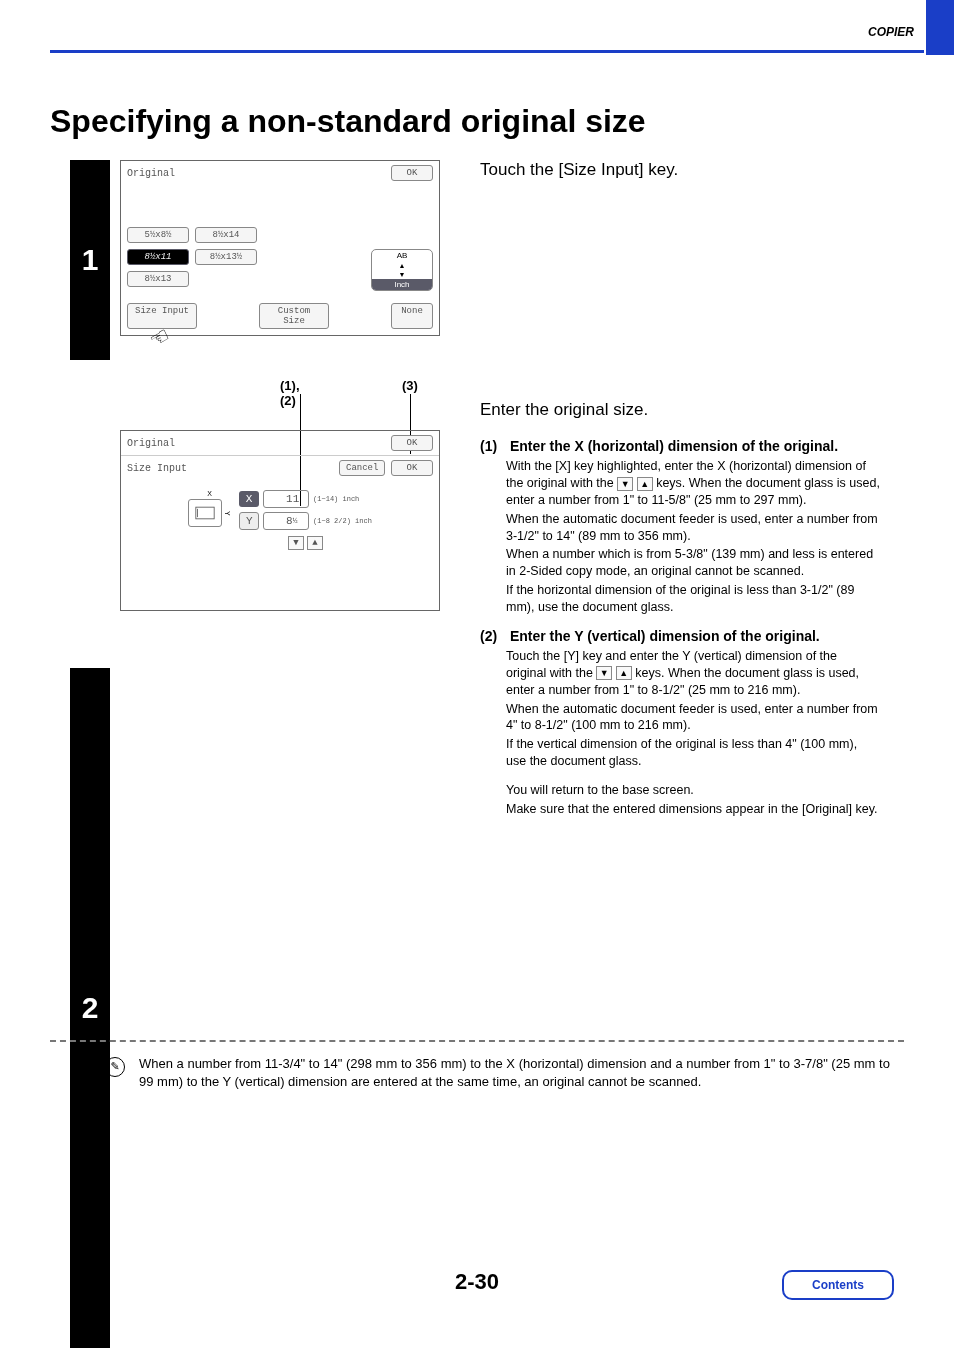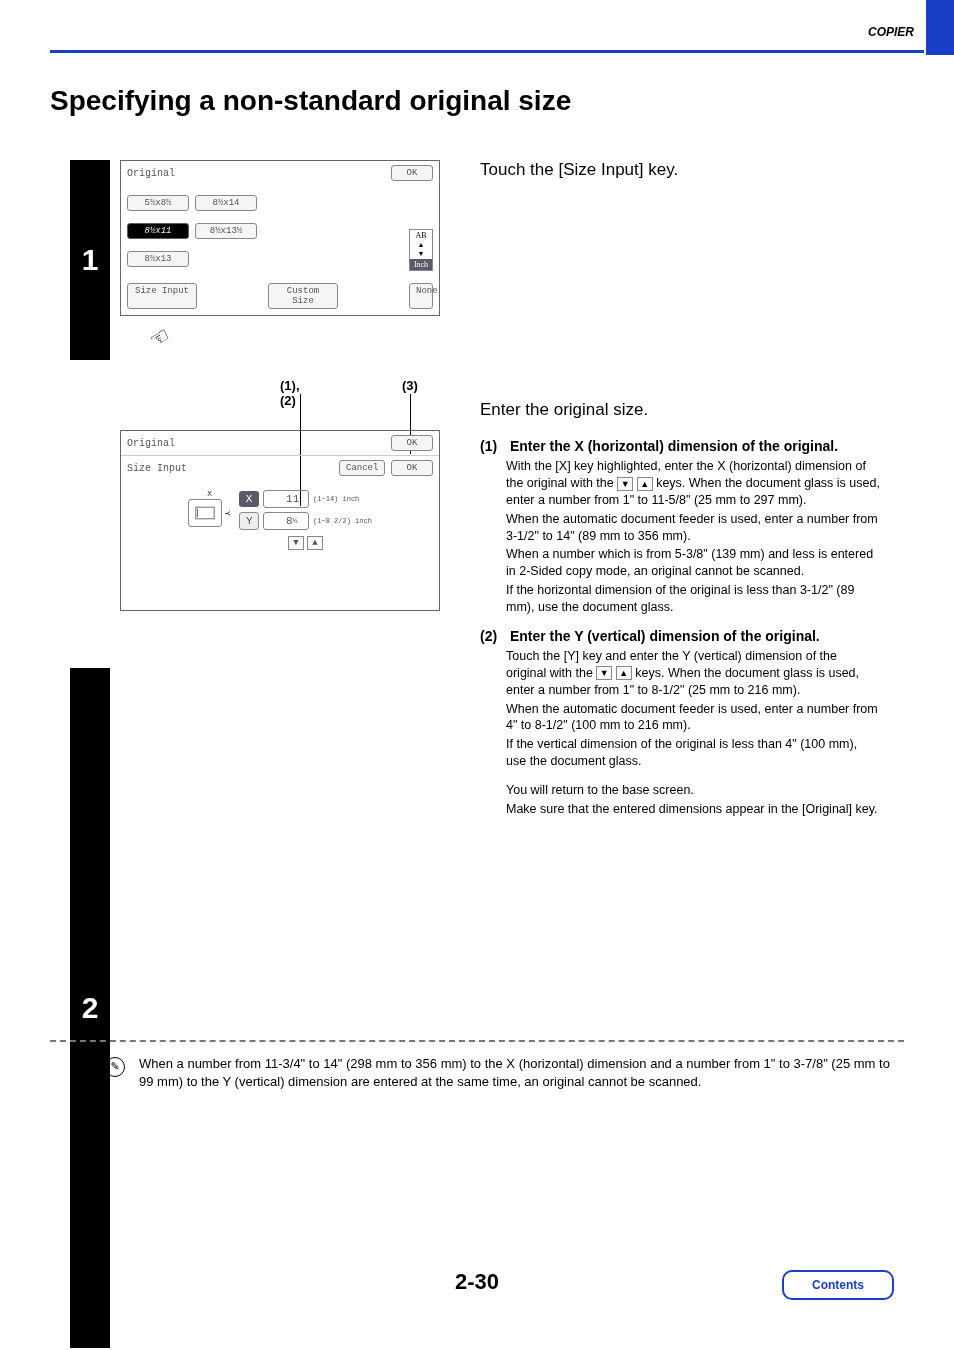--- a/index.html
+++ b/index.html
@@ -33,22 +33,22 @@
     padding-bottom: 4px;
   }
   .header-rule {
     position: absolute;
     left: 50px; right: 30px; top: 50px;
     height: 3px; background: #1a3ec7;
   }
   .title {
     position: absolute;
     left: 50px;
-    top: 85px;
-    font-size: 28px;
+    top: 103px;
+    font-size: 32px;
     font-weight: bold;
   }
   .step-block {
     position: absolute;
     left: 70px;
   }
   .step-num {
     background: #000;
     color: #fff;
     font-size: 30px;
@@ -97,43 +97,44 @@
   }
   .panel-body {
     display: flex;
     padding: 6px;
     gap: 20px;
     justify-content: space-between;
   }
   .size-grid {
     display: grid;
     grid-template-columns: auto auto;
-    gap: 12px 6px;
+    gap: 6px 6px;
     padding: 4px 0;
+    margin-top: 32px;
   }
   .plain-btn {
     width: 62px;
     text-align: center;
     display: inline-block;
   }
   .right-col {
     display: flex;
     flex-direction: column;
     justify-content: flex-end;
     gap: 4px;
     align-items: center;
   }
   .unit-toggle {
     border: 1px solid #888;
-    border-radius: 0;
+    border-radius: 5px;
     overflow: hidden;
-    font-family: Liberation Serif, serif;
+    font-family: Liberation Sans, sans-serif;
     font-size: 8px;
     text-align: center;
-    width: 24px;
+    width: 62px;
   }
   .unit-toggle div { padding: 1px 0; }
   .unit-toggle .mid {
     display: flex;
     justify-content: center;
     font-size: 8px;
     line-height: 1;
   }
   .panel-footer {
     display: flex;
@@ -283,21 +284,21 @@
           <div class="mid">
               <span style="font-size:7px">▼</span>
             </div>
           <div style="background:#5a5a68;color:#fff;">Inch</div>
         </div>
       </div>
     </div>
     <div class="panel-footer">
       <span class="btn" style="width:70px;">Size Input</span>
       <span class="btn" style="width:70px;">Custom Size</span>
-      <span class="btn" style="width:24px;">None</span>
+      <span class="btn" style="width:42px;">None</span>
     </div>
   </div>
   <div class="finger-icon" style="left:80px; top:165px;">☜</div>
 
   <div class="right-instructions" style="left:410px; top:0;">
     <h3>Touch the [Size Input] key.</h3>
   </div>
 </div>
 
 <div class="step-block" id="step2" style="top:400px;">

